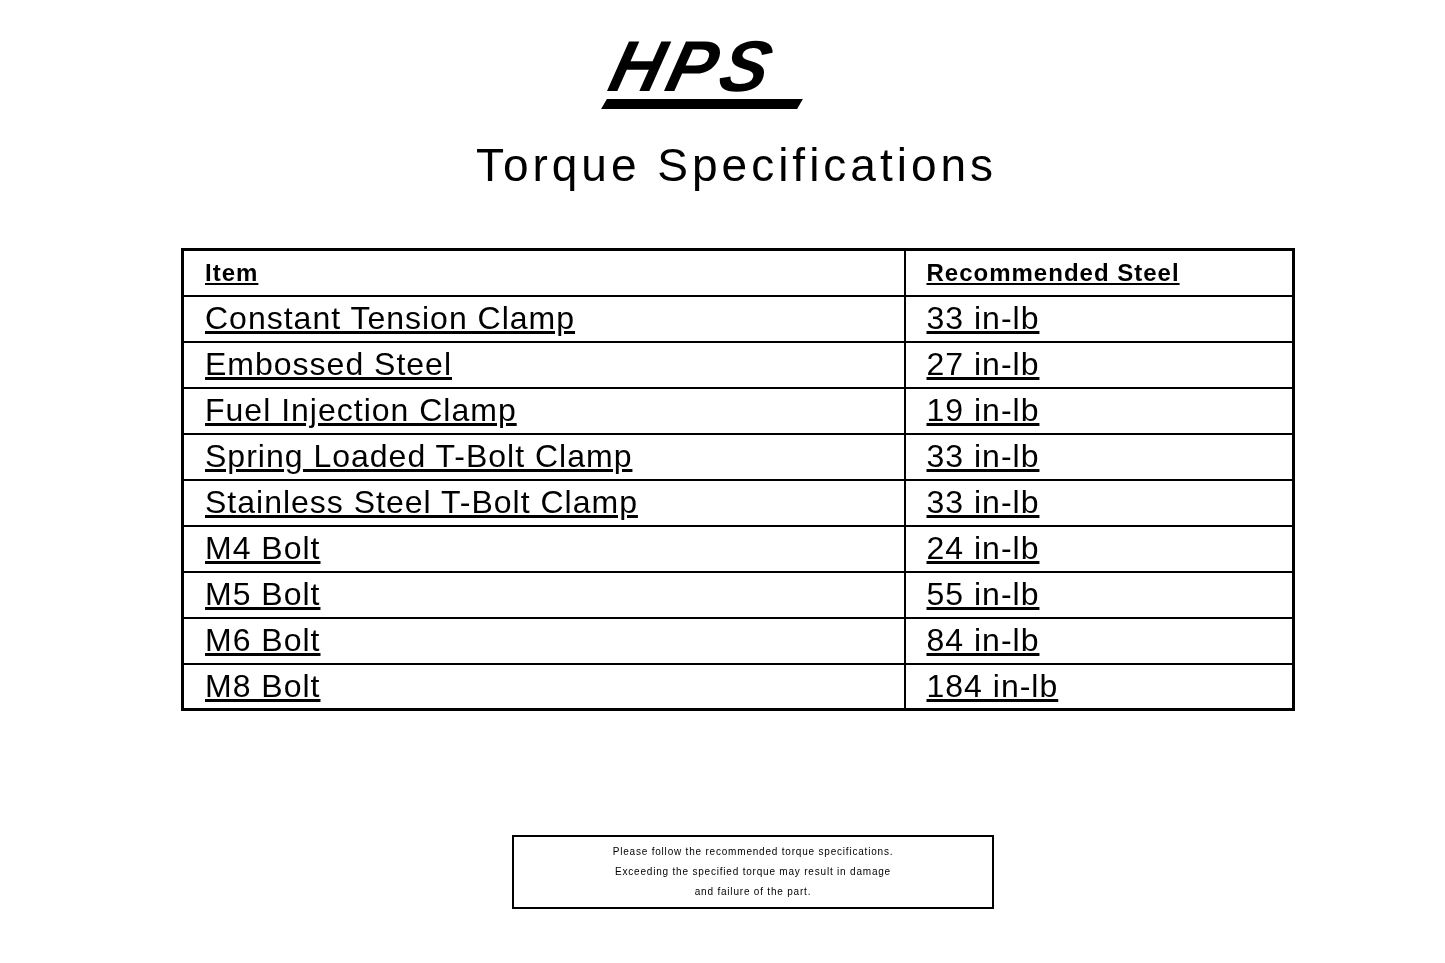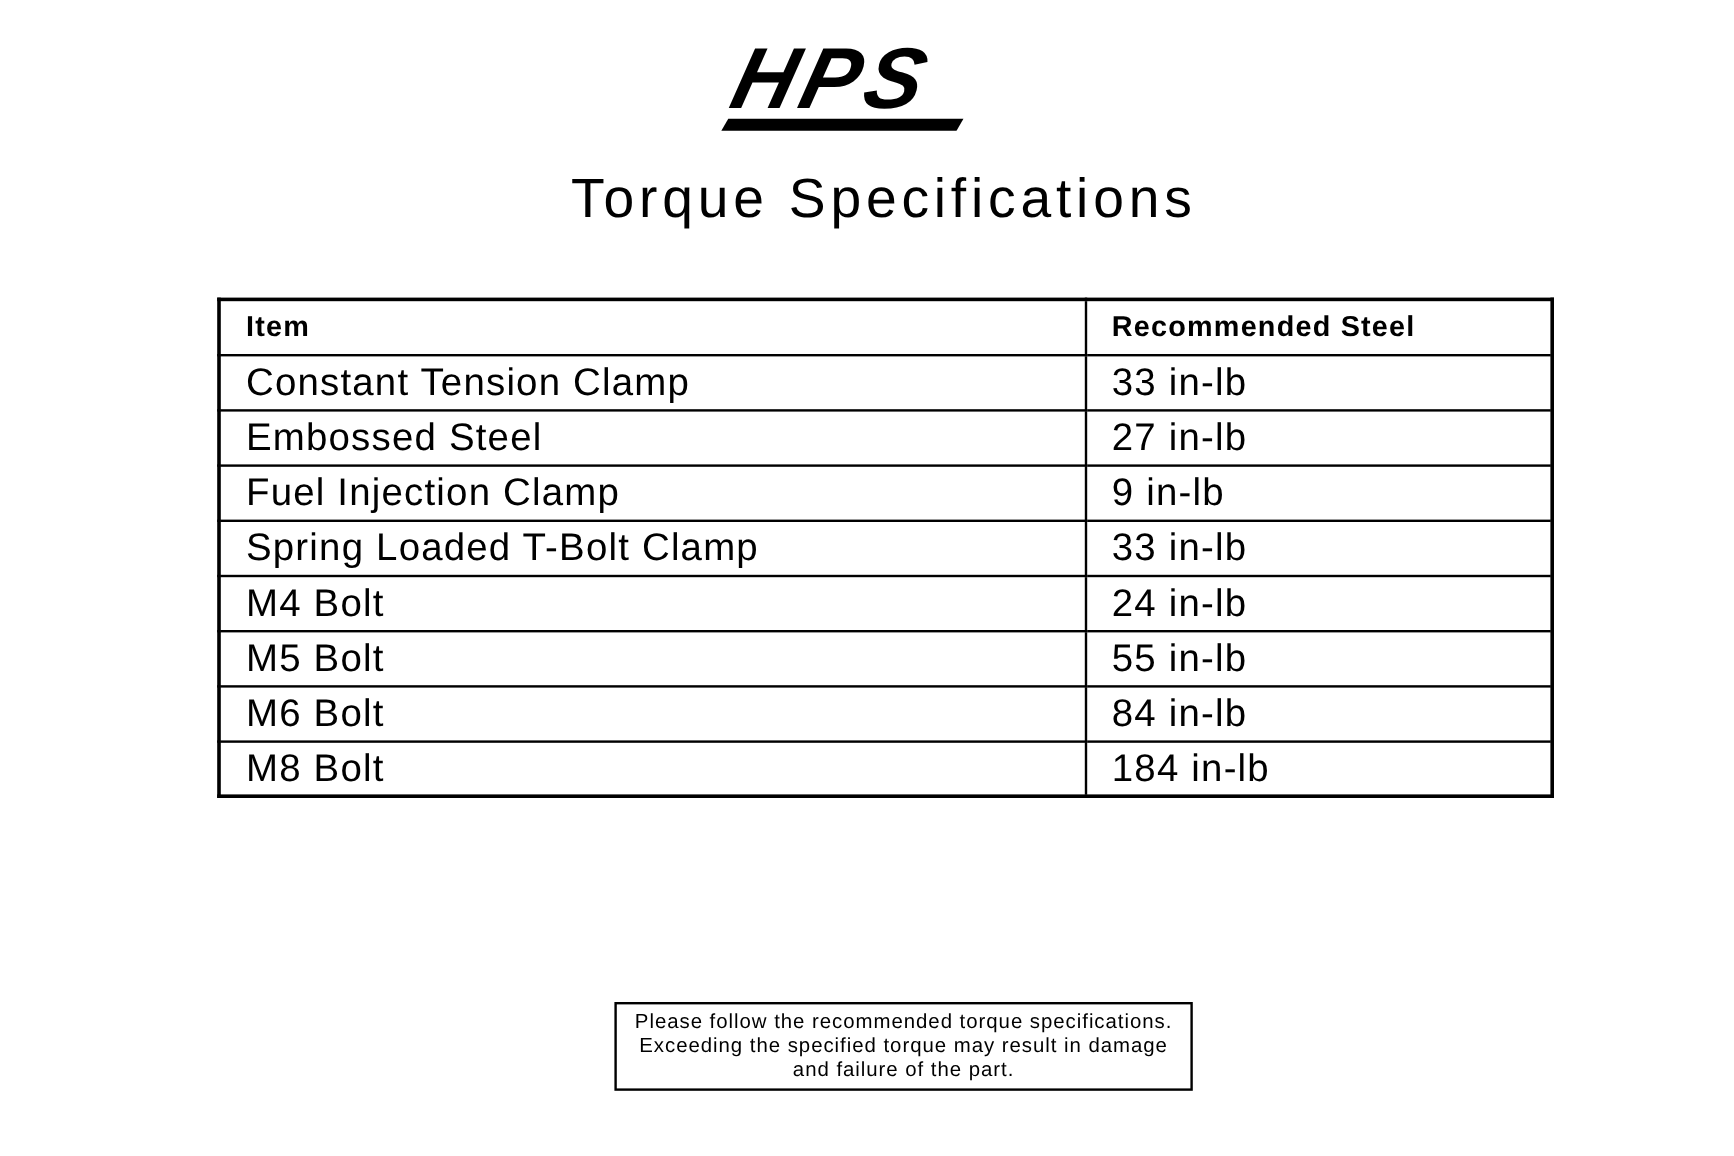--- a/index.html
+++ b/index.html
@@ -46,21 +46,21 @@
     left: 14px; top: 138px;
     width: 1445px;
     text-align: center;
     font-size: 46px;
     font-weight: 400;
     letter-spacing: 4px;
     white-space: nowrap;
   }
 
   
-  .table-wrap { position: absolute; left: 181px; top: 248px; }
+  .table-wrap { position: absolute; left: 181px; top: 248px; text-decoration: underline; }
   table.spec-table {
     border-collapse: collapse;
     width: 1111px;
     table-layout: fixed;
     border: 3px solid #000000;
   }
   .spec-table th, .spec-table td {
     border: 2px solid #000000;
     height: 46px;
     padding: 0 6px 0 21px;
@@ -88,21 +88,21 @@
     left: 512px; top: 835px;
     width: 482px; height: 74px;
     border: 2px solid #000000;
     display: flex;
     flex-direction: column;
     justify-content: center;
     align-items: center;
     text-align: center;
   }
   .note-line {
-    font-size: 17px;
+    font-size: 10px;
     letter-spacing: 0.8px;
     line-height: 20px;
     white-space: nowrap;
   }
 </style>
 </head>
 <body>
 
 <div class="page">
 
@@ -129,24 +129,28 @@
         <tr>
           <td>Constant Tension Clamp</td>
           <td>33 in-lb</td>
         </tr>
         <tr>
           <td>Embossed Steel</td>
           <td>27 in-lb</td>
         </tr>
         <tr>
           <td>Fuel Injection Clamp</td>
-          <td>9 in-lb</td>
+          <td>19 in-lb</td>
         </tr>
         <tr>
           <td>Spring Loaded T-Bolt Clamp</td>
+          <td>33 in-lb</td>
+        </tr>
+        <tr>
+          <td>Stainless Steel T-Bolt Clamp</td>
           <td>33 in-lb</td>
         </tr>
         <tr>
           <td>M4 Bolt</td>
           <td>24 in-lb</td>
         </tr>
         <tr>
           <td>M5 Bolt</td>
           <td>55 in-lb</td>
         </tr>

